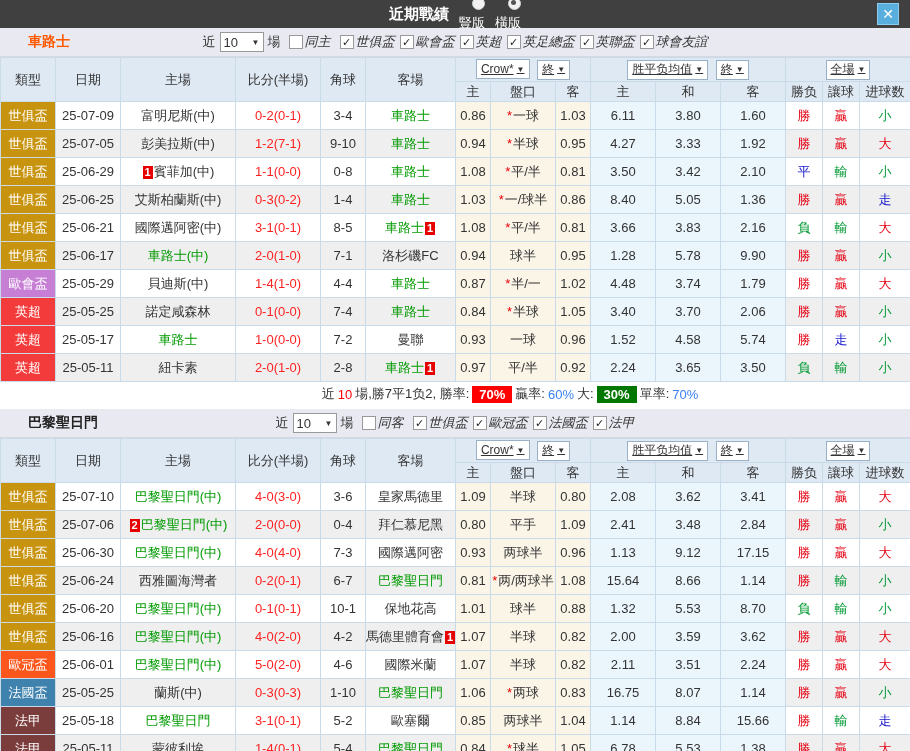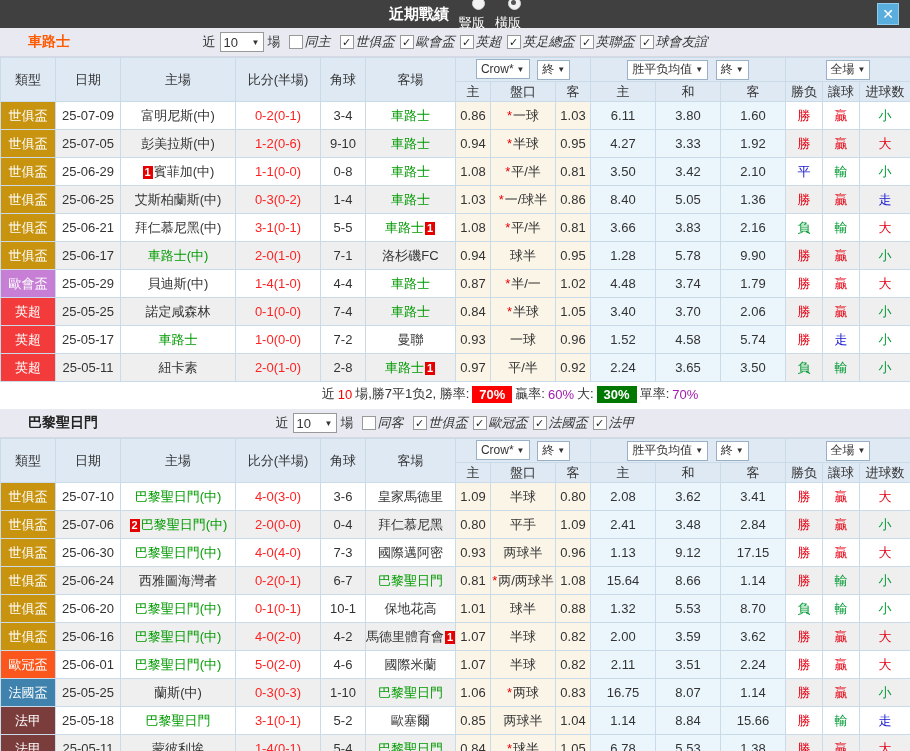--- a/index.html
+++ b/index.html
@@ -25,41 +25,41 @@
       margin-right:2px;font-size:11px;line-height:11px;color:#222;font-weight:bold;overflow:hidden;}
   .cb-item{display:inline-flex;align-items:center;margin-left:4px;cursor:pointer;font-style:italic;}
   .leagues{display:inline-flex;align-items:center;}
   .leagues .cb-item{margin-left:5px;}
   
   .grid{border-collapse:collapse;table-layout:fixed;width:910px;}
   .grid th,.grid td{border:1px solid #c9dae8;text-align:center;overflow:hidden;white-space:nowrap;padding:0;}
   .grid thead th{background:#dfe9f4;font-weight:normal;font-size:13px;}
   .grid thead tr.r1 th{height:23px;}
   .grid thead tr.r2 th{height:19px;}
-  .dd{display:inline-flex;align-items:center;background:#fff;border:1px solid #9ab0c6;padding:0 4px;height:18px;margin:0 2px;font-size:12px;cursor:pointer;}
+  .dd{display:inline-flex;align-items:center;background:#fff;border:1px solid #9ab0c6;padding:0 4px;height:18px;margin:0 2px;font-size:12px;cursor:pointer;text-decoration:underline;}
   .grid tbody td{height:27px;}
   tr.odd td{background:#fff;}
   tr.even td{background:#efefef;}
   .grid tbody tr td.crown{background:#fbf5e8;}
   .grid tbody tr td.avg{background:#eaf5fc;}
   td.type-cell{color:#fff;}
   td.score-cell{color:#ff2222;}
   .t-green{color:#009a00;}
   .t-dark{color:#333;margin-top:16px;}
   .badge{background:#e60000;color:#fff;font-size:11px;line-height:13px;padding:0 2px;margin:0 1px;display:inline-block;font-weight:bold;}
   .badge:empty,.star:empty{display:none;}
   .star{color:#e60000;margin-right:1px;}
   td.res{font-weight:normal;}
   .c-red{color:#e60012;}
   .c-green{color:#009933;}
   .c-blue{color:#1414cd;}
   
   .summary{height:24px;display:flex;align-items:center;justify-content:center;gap:3px;font-size:13px;background:#fff;padding-left:110px;}
   .red-t{color:#ff0000;}
-  .blue-t{color:#a21caf;text-align:center;}
+  .blue-t{color:#3b82f6;text-align:center;}
   .pct{color:#fff;padding:1px 7px;font-weight:bold;display:inline-block;}
   .pct.red-bg{background:#ff0000;}
   .pct.green-bg{background:#007800;}
 </style>
 </head>
 <body>
 
 <div class="app">
   <div class="titlebar">
     <span class="title">近期戰績</span>
@@ -195,21 +195,21 @@
               <td class="avg">3.80</td>
               <td class="avg">1.60</td>
               <td class="res c-red">勝</td>
               <td class="res c-red">贏</td>
               <td class="res c-green">小</td>
             </tr>
             <tr class="even">
               <td class="type-cell" style="background: rgb(200, 148, 15);"><span>世俱盃</span></td>
               <td class="date-cell">25-07-05</td>
               <td class="team-cell"><span class="t-dark">彭美拉斯(中)</span></td>
-              <td class="score-cell">1-2(0-6)</td>
+              <td class="score-cell">1-2(7-1)</td>
               <td class="corner-cell">9-10</td>
               <td class="team-cell"><span class="t-green">車路士</span></td>
               <td class="crown">0.94</td>
               <td class="crown"><span class="star">*</span><span>半球</span></td>
               <td class="crown">0.95</td>
               <td class="avg">4.27</td>
               <td class="avg">3.33</td>
               <td class="avg">1.92</td>
               <td class="res c-red">勝</td>
               <td class="res c-red">贏</td>
@@ -245,23 +245,23 @@
               <td class="avg">8.40</td>
               <td class="avg">5.05</td>
               <td class="avg">1.36</td>
               <td class="res c-red">勝</td>
               <td class="res c-red">贏</td>
               <td class="res c-blue">走</td>
             </tr>
             <tr class="odd">
               <td class="type-cell" style="background: rgb(200, 148, 15);"><span>世俱盃</span></td>
               <td class="date-cell">25-06-21</td>
-              <td class="team-cell"><span class="t-dark">拜仁慕尼黑(中)</span></td>
+              <td class="team-cell"><span class="t-dark">國際邁阿密(中)</span></td>
               <td class="score-cell">3-1(0-1)</td>
-              <td class="corner-cell">5-5</td>
+              <td class="corner-cell">8-5</td>
               <td class="team-cell"><span class="t-green">車路士</span><span class="badge">1</span></td>
               <td class="crown">1.08</td>
               <td class="crown"><span class="star">*</span><span>平/半</span></td>
               <td class="crown">0.81</td>
               <td class="avg">3.66</td>
               <td class="avg">3.83</td>
               <td class="avg">2.16</td>
               <td class="res c-green">負</td>
               <td class="res c-green">輸</td>
               <td class="res c-red">大</td>

